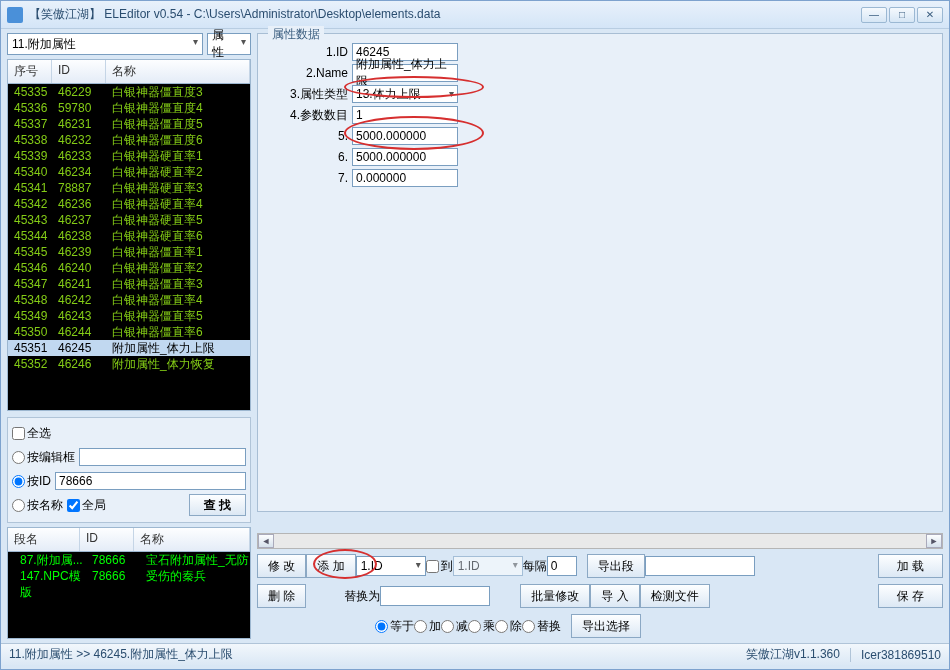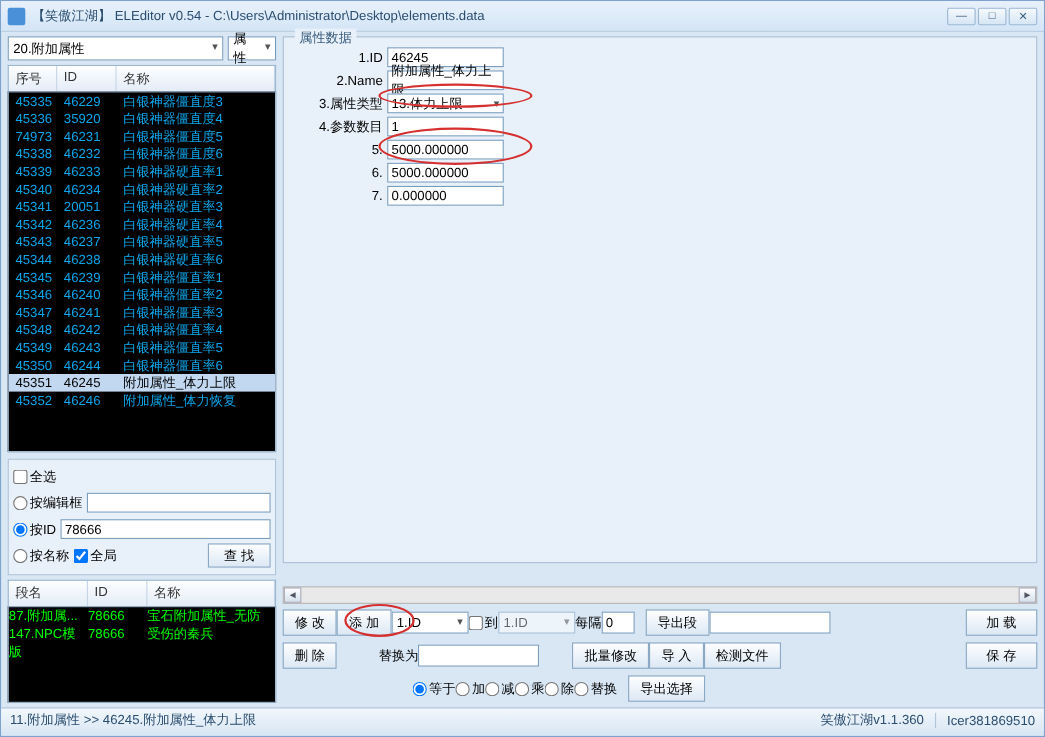--- a/index.html
+++ b/index.html
@@ -18,34 +18,34 @@
 .combo { height: 22px; border: 1px solid #7a9ec0; background: #fff; padding: 0 18px 0 4px; position: relative; display: flex; align-items: center; }
 .combo::after { content: "▾"; position: absolute; right: 4px; top: 2px; color: #555; font-size: 10px; }
 .combo.main-combo { flex: 1; }
 .combo.attr-combo { width: 44px; }
 
 .grid-header { display: flex; background: linear-gradient(#fdfeff,#e4ecf7); border: 1px solid #9db7d0; border-bottom: none; }
 .grid-header .col { padding: 3px 6px; border-right: 1px solid #c5d5e6; color: #333; }
 .col-seq { width: 44px; } .col-id { width: 54px; } .col-name { flex: 1; }
 
 .grid-body { background: #000; border: 1px solid #9db7d0; height: 328px; overflow-y: auto; overflow-x: hidden; }
-.grid-row { display: flex; color: #0ea5e9; font-family: "Consolas","SimSun",monospace; font-size: 12px; height: 16px; line-height: 16px; cursor: pointer; }
+.grid-row { display: flex; color: #84cc16; font-family: "Consolas","SimSun",monospace; font-size: 12px; height: 16px; line-height: 16px; cursor: pointer; }
 .grid-row.selected { background: #c1d8f0; color: #000; }
 .grid-row .cell { padding: 0 6px; white-space: nowrap; overflow: hidden; }
 .cell.c1 { width: 44px; } .cell.c2 { width: 54px; } .cell.c3 { flex: 1; }
 
 .filter-box { border: 1px solid #b0c4d8; margin-top: 6px; padding: 4px; background: #e8f0f9; }
 .filter-row { display: flex; align-items: center; height: 22px; gap: 4px; margin-bottom: 2px; }
 .filter-row input[type=text] { height: 18px; border: 1px solid #7a9ec0; padding: 0 3px; background: #fff; }
-.filter-row .btn { height: 22px; border: 1px solid #8ba8c4; background: linear-gradient(#fdfeff,#dce8f4); padding: 0 14px; cursor: pointer; }
+.filter-row .btn { height: 22px; border: 1px solid #8ba8c4; background: linear-gradient(#fdfeff,#dce8f4); padding: 0 14px; cursor: pointer; font-weight: bold; }
 .radio-label, .check-label { display: flex; align-items: center; gap: 2px; cursor: pointer; }
 
 .search-grid { margin-top: 4px; }
 .search-body { background: #000; border: 1px solid #9db7d0; height: 88px; overflow: auto; }
-.search-row { display: flex; color: #00ff00; font-family: "Consolas","SimSun",monospace; font-size: 12px; height: 16px; line-height: 16px; }
+.search-row { display: flex; color: #00ff00; font-family: "Consolas","SimSun",monospace; font-size: 12px; height: 16px; line-height: 16px; margin-left: 12px; }
 .search-row .cell.s1 { width: 72px; } .search-row .cell.s2 { width: 54px; } .search-row .cell.s3 { flex: 1; }
 
 
 .fieldset { border: 1px solid #a8bed4; padding: 8px 10px 10px 10px; position: relative; background: #e8f0f9; flex: 1; margin-bottom: 21px; }
 .fieldset .legend { position: absolute; top: -8px; left: 10px; background: #e8f0f9; padding: 0 4px; color: #3a5d7f; }
 .prop-row { display: flex; align-items: center; height: 20px; margin-bottom: 1px; }
 .prop-row .label { width: 84px; text-align: right; padding-right: 4px; }
 .prop-row .val { width: 106px; height: 18px; border: 1px solid #7a9ec0; background: #fff; padding: 0 3px; display: flex; align-items: center; }
 .prop-row .val.combo::after { right: 3px; }
 
@@ -76,66 +76,66 @@
   <div class="wbtn">—</div>
   <div class="wbtn">□</div>
   <div class="wbtn">✕</div>
 </div>
 
 <div class="main">
 
   <div class="left">
     <div class="combo-row">
       <div class="combo main-combo">
-          <span>20.附加属性</span>
+          <span>11.附加属性</span>
         </div>
       <div class="combo attr-combo">
           <span>属性</span>
         </div>
     </div>
 
     <div class="grid-header">
       <div class="col col-seq">序号</div>
       <div class="col col-id">ID</div>
       <div class="col col-name">名称</div>
     </div>
     <div class="grid-body" id="grid-body">
         <div class="grid-row">
           <div class="cell c1">45335</div>
           <div class="cell c2">46229</div>
           <div class="cell c3">白银神器僵直度3</div>
         </div>
         <div class="grid-row">
           <div class="cell c1">45336</div>
-          <div class="cell c2">35920</div>
+          <div class="cell c2">59780</div>
           <div class="cell c3">白银神器僵直度4</div>
         </div>
         <div class="grid-row">
-          <div class="cell c1">74973</div>
+          <div class="cell c1">45337</div>
           <div class="cell c2">46231</div>
           <div class="cell c3">白银神器僵直度5</div>
         </div>
         <div class="grid-row">
           <div class="cell c1">45338</div>
           <div class="cell c2">46232</div>
           <div class="cell c3">白银神器僵直度6</div>
         </div>
         <div class="grid-row">
           <div class="cell c1">45339</div>
           <div class="cell c2">46233</div>
           <div class="cell c3">白银神器硬直率1</div>
         </div>
         <div class="grid-row">
           <div class="cell c1">45340</div>
           <div class="cell c2">46234</div>
           <div class="cell c3">白银神器硬直率2</div>
         </div>
         <div class="grid-row">
           <div class="cell c1">45341</div>
-          <div class="cell c2">20051</div>
+          <div class="cell c2">78887</div>
           <div class="cell c3">白银神器硬直率3</div>
         </div>
         <div class="grid-row">
           <div class="cell c1">45342</div>
           <div class="cell c2">46236</div>
           <div class="cell c3">白银神器硬直率4</div>
         </div>
         <div class="grid-row">
           <div class="cell c1">45343</div>
           <div class="cell c2">46237</div>

